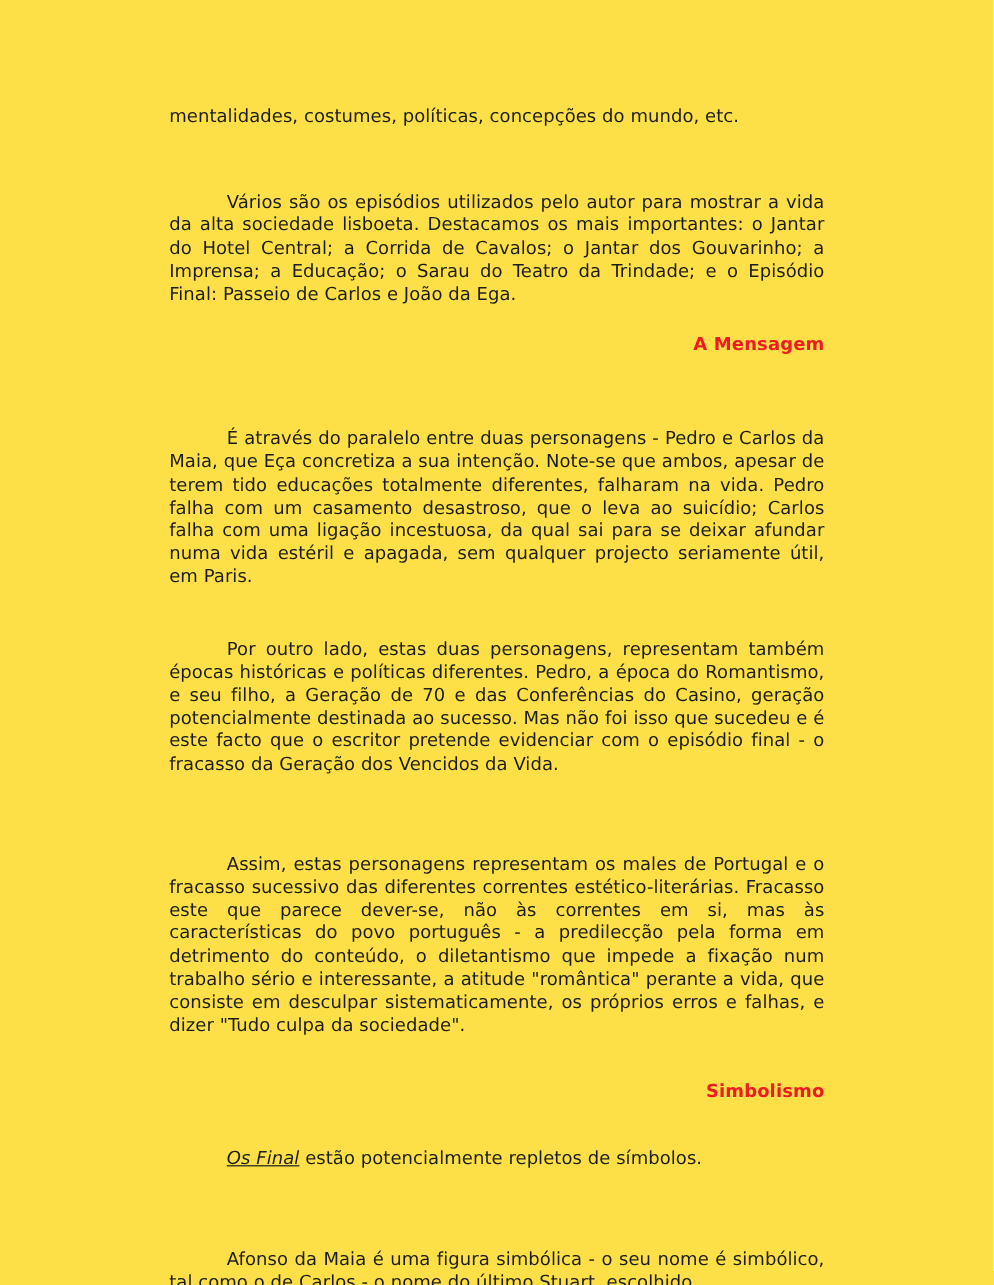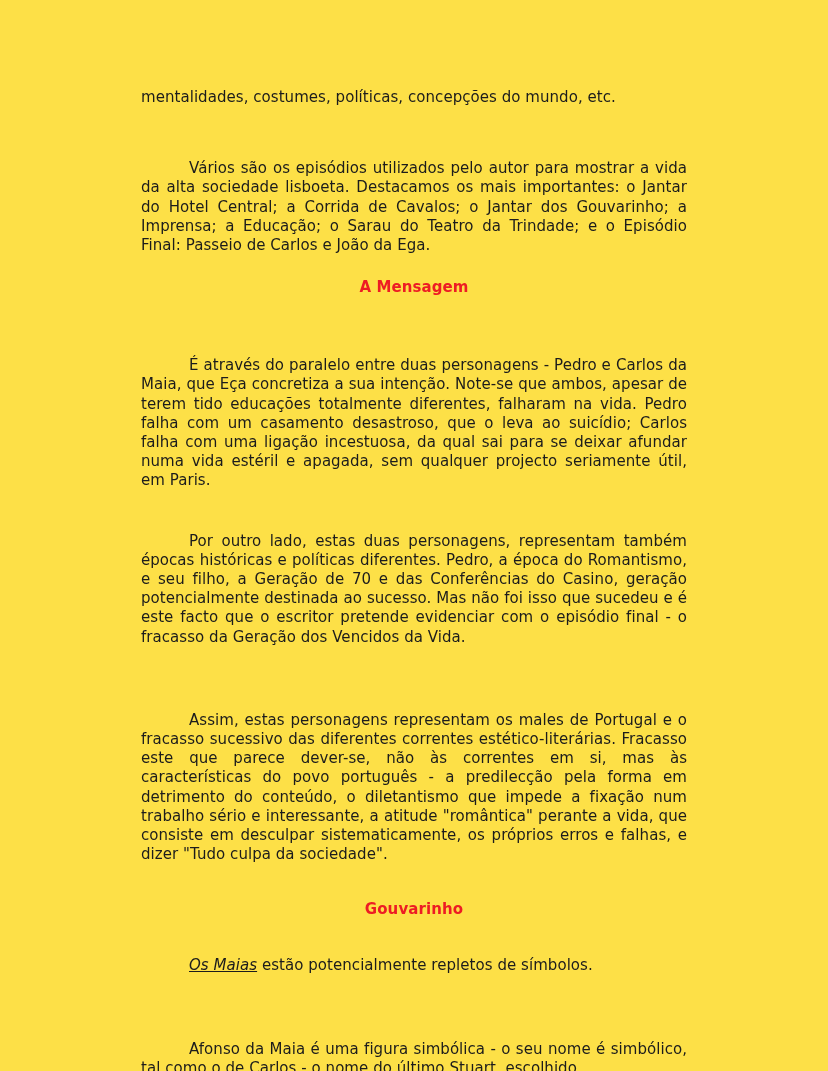--- a/index.html
+++ b/index.html
@@ -40,21 +40,21 @@
     text-indent: 48px;
     margin-top: 19px;
   }
   h2.section-heading {
     margin: 0;
     font-size: 15px;
     line-height: 19px;
     font-weight: bold;
     color: #ED1C24;
     letter-spacing: 0.1px;
-    text-align: center;
+    text-align: right;
   }
   
   .gap-sm { height: 22px; }
   .gap-lg { height: 33px; }
   .gap-xl { height: 45px; }
   .gap-xxl { height: 36px; }
   .gap-head-before { height: 23px; }
   .gap-head-after { height: 18px; }
   .work-title {
     font-style: italic;
@@ -89,24 +89,24 @@
     <div class="gap-sm"></div>
 
     <p class="body-text indent">Por outro lado, estas duas personagens, representam também épocas históricas e políticas diferentes. Pedro, a época do Romantismo, e seu filho, a Geração de 70 e das Conferências do Casino, geração potencialmente destinada ao sucesso. Mas não foi isso que sucedeu e é este facto que o escritor pretende evidenciar com o episódio final - o fracasso da Geração dos Vencidos da Vida.</p>
 
     <div class="gap-xl"></div>
 
     <p class="body-text indent">Assim, estas personagens representam os males de Portugal e o fracasso sucessivo das diferentes correntes estético-literárias. Fracasso este que parece dever-se, não às correntes em si, mas às características do povo português - a predilecção pela forma em detrimento do conteúdo, o diletantismo que impede a fixação num trabalho sério e interessante, a atitude "romântica" perante a vida, que consiste em desculpar sistematicamente, os próprios erros e falhas, e dizer "Tudo culpa da sociedade".</p>
 
     <div class="gap-xxl"></div>
 
-    <h2 class="section-heading">Gouvarinho</h2>
+    <h2 class="section-heading">Simbolismo</h2>
 
     <div class="gap-head-after"></div>
 
-    <p class="body-text indent"><span class="work-title">Os Maias</span><span> estão potencialmente repletos de símbolos.</span></p>
+    <p class="body-text indent"><span class="work-title">Os Final</span><span> estão potencialmente repletos de símbolos.</span></p>
 
     <div class="gap-xl"></div>
 
     <p class="body-text indent">Afonso da Maia é uma figura simbólica - o seu nome é simbólico, tal como o de Carlos - o nome do último Stuart, escolhido</p>
 
   </div>
 </div>
 
 </body></html>

